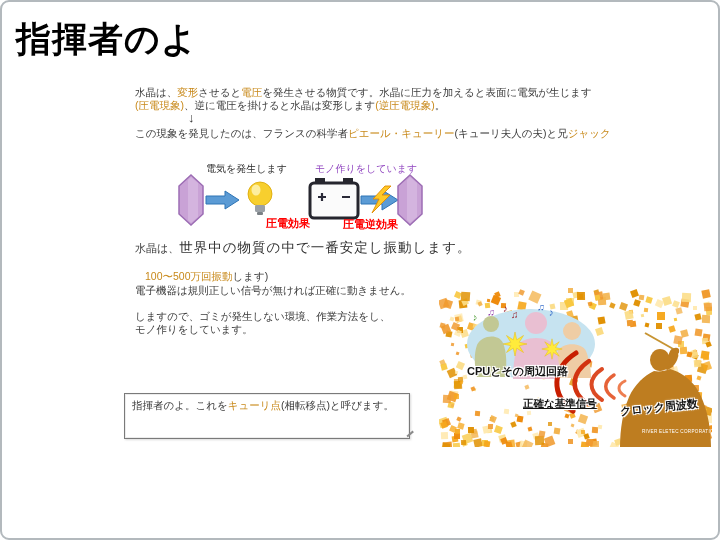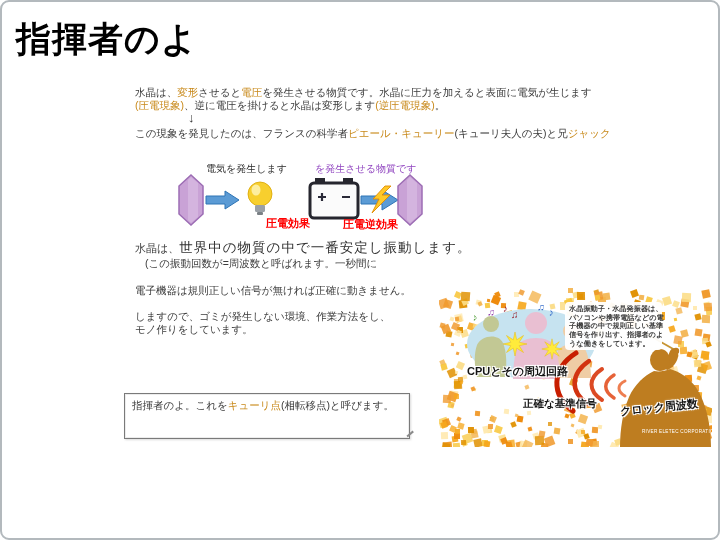--- a/index.html
+++ b/index.html
@@ -23,38 +23,38 @@
   .curie-box .t{font-size:10.5px;line-height:13.5px;}
   .box-handle{left:404px;top:431px;width:8px;height:1.5px;background:#8a8a8a;transform:rotate(-40deg);}
   
   .illu{left:437px;top:285px;width:273px;height:160px;overflow:hidden;}
   .illu .sq{position:absolute;}
   .caption-box{position:absolute;left:126px;top:15px;width:97px;height:48px;background:rgba(255,255,255,.95);border-radius:4px;padding:3px 0 0 4px;}
   .caption-box div{font-size:7.2px;line-height:8.7px;color:#3a3a3a;white-space:nowrap;font-weight:bold;}
   .illu-label{position:absolute;font-weight:bold;color:#141414;white-space:nowrap;
     text-shadow:-1px -1px 0 #fff,1px -1px 0 #fff,-1px 1px 0 #fff,1px 1px 0 #fff,0 0 3px #fff;}
   .lbl-cpu{left:28px;top:77px;font-size:11px;}
-  .lbl-sig{left:84px;top:110px;font-size:10.5px;}
+  .lbl-sig{left:84px;top:110px;font-size:10.5px;text-decoration:underline;}
   .lbl-clk{left:181px;top:113px;font-size:11px;transform:rotate(-6deg);}
   .credit{position:absolute;left:203px;top:142px;font-size:4.6px;color:#fff;letter-spacing:.3px;white-space:nowrap;}
 </style>
 </head>
 <body>
 
 <div class="slide">
 
   <div class="abs title">指揮者のよ</div>
 
   <div class="abs t" style="left:133px;top:84px"><span class="seg-body">水晶は、</span><span class="seg-accent">変形</span><span class="seg-body">させると</span><span class="seg-accent">電圧</span><span class="seg-body">を発生させる物質です。水晶に圧力を加えると表面に電気が生じます</span></div>
   <div class="abs t" style="left:133px;top:97px"><span class="seg-accent">(圧電現象)</span><span class="seg-body">、逆に電圧を掛けると水晶は変形します</span><span class="seg-accent">(逆圧電現象)</span><span class="seg-body">。</span></div>
   <div class="abs downarrow">↓</div>
   <div class="abs t" style="left:133px;top:125px"><span class="seg-body">この現象を発見したのは、フランスの科学者</span><span class="seg-accent">ピエール・キューリー</span><span class="seg-body">(キューリ夫人の夫)と兄</span><span class="seg-accent">ジャック</span></div>
 
   <div class="abs dcap dcap-left">電気を発生します</div>
-  <div class="abs dcap dcap-right">を発生させる物質です</div>
+  <div class="abs dcap dcap-right">モノ作りをしています</div>
 
   <svg class="abs" style="left:176px;top:172px" width="26" height="52">
     <polygon points="13,1 25,12 25,40 13,51 1,40 1,12" fill="#c9a2d6" stroke="#9c6db4" stroke-width="1.5"></polygon>
     <polygon points="13,3 20,9 20,43 13,49 10,46 10,6" fill="#d9bce3" opacity="0.7"></polygon>
   </svg>
   <svg class="abs" style="left:203px;top:187px" width="36" height="22">
     <polygon points="1,7 20,7 20,2 34,11 20,20 20,15 1,15" fill="#5b9bd5" stroke="#2e74b5" stroke-width="1"></polygon>
   </svg>
   <svg class="abs" style="left:243px;top:178px" width="30" height="40">
     <circle cx="15" cy="14" r="12" fill="#f7cf2e" stroke="#d9a400" stroke-width="0.8"></circle>
@@ -79,21 +79,21 @@
   </svg>
   <svg class="abs" style="left:395px;top:172px" width="26" height="52">
     <polygon points="13,1 25,12 25,40 13,51 1,40 1,12" fill="#c9a2d6" stroke="#9c6db4" stroke-width="1.5"></polygon>
     <polygon points="13,3 20,9 20,43 13,49 10,46 10,6" fill="#d9bce3" opacity="0.7"></polygon>
   </svg>
   <div class="abs redlabel" style="left:305px;top:215px">圧電逆効果</div>
 
   <div class="abs stab-head">
     <span class="sm">水晶は、</span><span class="lg">世界中の物質の中で一番安定し振動します。</span>
   </div>
-  <div class="abs t" style="left:143px;top:255px">(この振動回数が=周波数と呼ばれます。一秒間に</div>
+  <div class="abs t" style="left:143px;top:268px"><span class="seg-accent">100〜500万回振動</span><span class="seg-body">します)</span></div>
   <div class="abs t" style="left:133px;top:282px">電子機器は規則正しい信号が無ければ正確に動きません。</div>
   <div class="abs t" style="left:133px;top:308px">しますので、ゴミが発生しない環境、作業方法をし、</div>
   <div class="abs t" style="left:133px;top:321px">モノ作りをしています。</div>
 
   <div class="abs curie-box">
     <div class="t"><span class="seg-body">指揮者のよ。これを</span><span class="seg-accent">キューリ点</span><span class="seg-body">(相転移点)と呼びます。</span></div>
   </div>
   <div class="abs box-handle"></div>
 
   <div class="abs illu">
@@ -407,27 +407,20 @@
 
       <g fill="none" stroke-linecap="round">
         <path d="M 137 66 C 112 82 112 108 134 124" stroke="#c81e00" stroke-width="5"></path>
         <path d="M 150 74 C 131 87 131 105 149 117" stroke="#d23310" stroke-width="4.5"></path>
         <path d="M 163 82 C 149 91 149 104 163 113" stroke="#dc4a24" stroke-width="4"></path>
         <path d="M 175 88 C 164 95 164 104 175 111" stroke="#e66238" stroke-width="3.5"></path>
         <path d="M 186 94 C 178 98 178 104 186 109" stroke="#ee7e50" stroke-width="3"></path>
       </g>
     </svg>
 
-    <div class="caption-box">
-      <div>水晶振動子・水晶発振器は、</div>
-      <div>パソコンや携帯電話などの電</div>
-      <div>子機器の中で規則正しい基準</div>
-      <div>信号を作り出す、指揮者のよ</div>
-      <div>うな働きをしています。</div>
-    </div>
 
     <div class="illu-label lbl-cpu">CPUとその周辺回路</div>
     <div class="illu-label lbl-sig">正確な基準信号</div>
     <div class="illu-label lbl-clk">クロック周波数</div>
     <div class="credit">RIVER ELETEC CORPORATION</div>
   </div>
 
 </div>
 
 </body></html>

